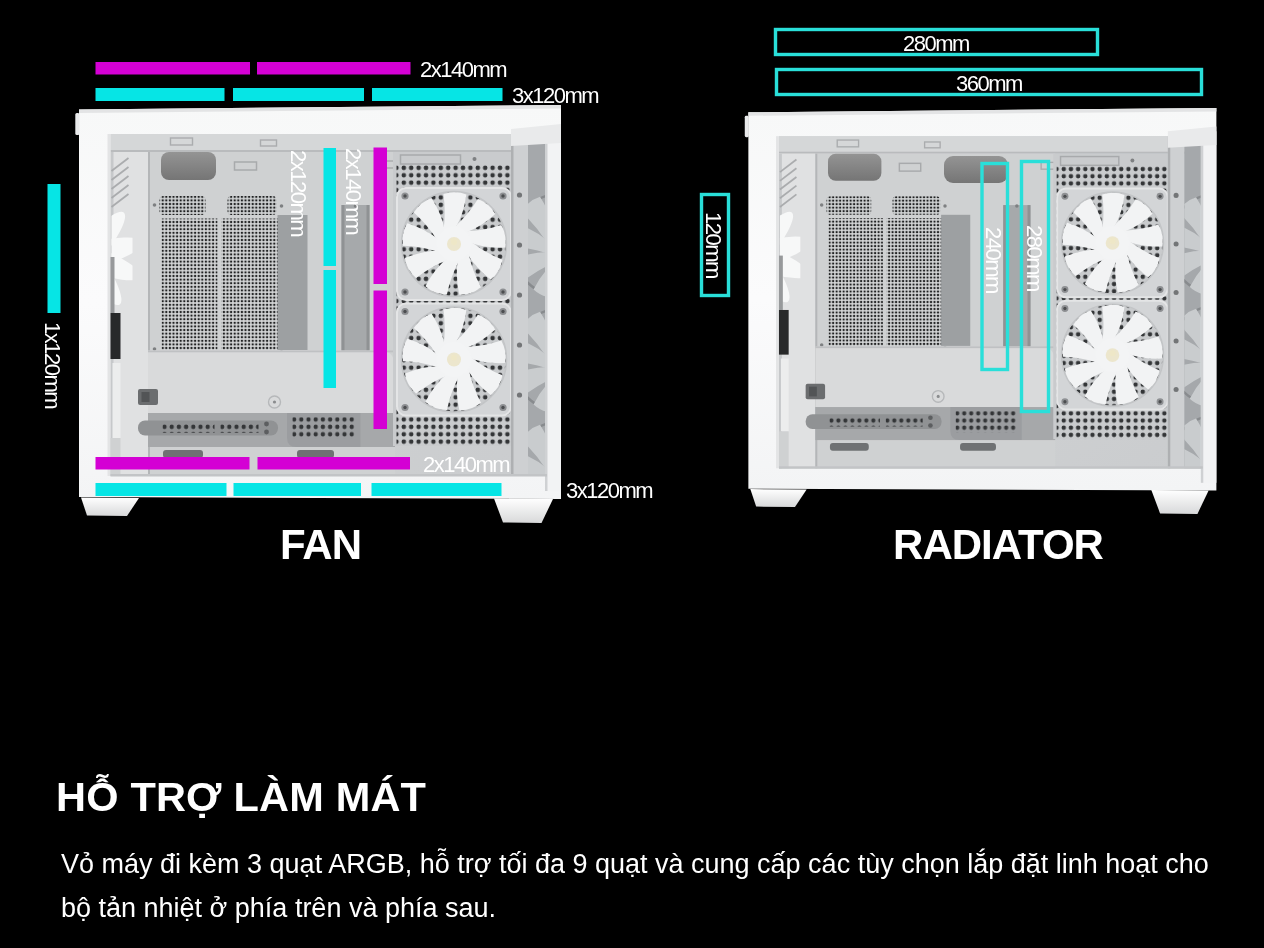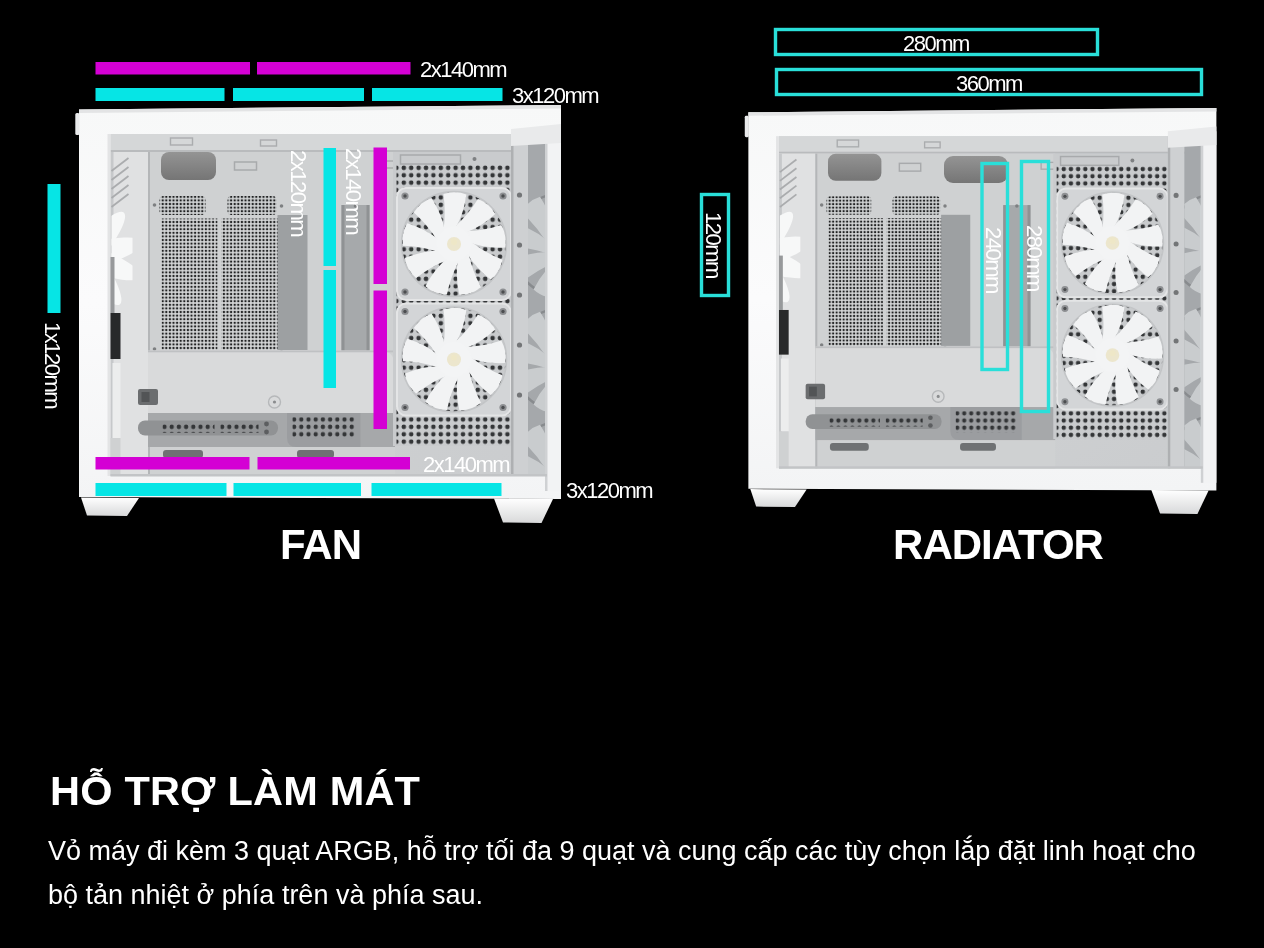--- a/index.html
+++ b/index.html
@@ -1,19 +1,19 @@
 <!DOCTYPE html>
 <html><head><meta charset="utf-8">
 <style>
 html,body{margin:0;padding:0;background:#000;width:1264px;height:948px;overflow:hidden;}
 .lb{font-family:"Liberation Sans",sans-serif;font-size:22px;fill:#fff;letter-spacing:-1.5px;}
 .big{font-family:"Liberation Sans",sans-serif;font-size:42px;font-weight:bold;fill:#fff;letter-spacing:-1px;}
 .txt{font-family:"Liberation Sans",sans-serif;color:#fff;position:absolute;left:48px;}
-h1.txt{font-size:41.5px;font-weight:bold;top:763px;margin:4px;letter-spacing:0.2px;left:46px;}
-p.txt{font-size:27px;font-weight:400;top:826px;margin:3px;line-height:44px;white-space:nowrap;left:45px;}
+h1.txt{font-size:41.5px;font-weight:bold;top:763px;margin:10px;letter-spacing:0.2px;left:46px;}
+p.txt{font-size:27px;font-weight:400;top:826px;margin:16px;line-height:44px;white-space:nowrap;left:45px;}
 </style></head>
 <body>
 <svg width="1264" height="948" viewBox="0 0 1264 948">
 
 <defs>
 <linearGradient id="bodyg" x1="0" y1="0" x2="0" y2="1">
  <stop offset="0" stop-color="#f7f8f8"></stop>
         <stop offset="0.5" stop-color="#fbfbfc"></stop>
         <stop offset="1" stop-color="#f3f4f5"></stop>
 </linearGradient>

